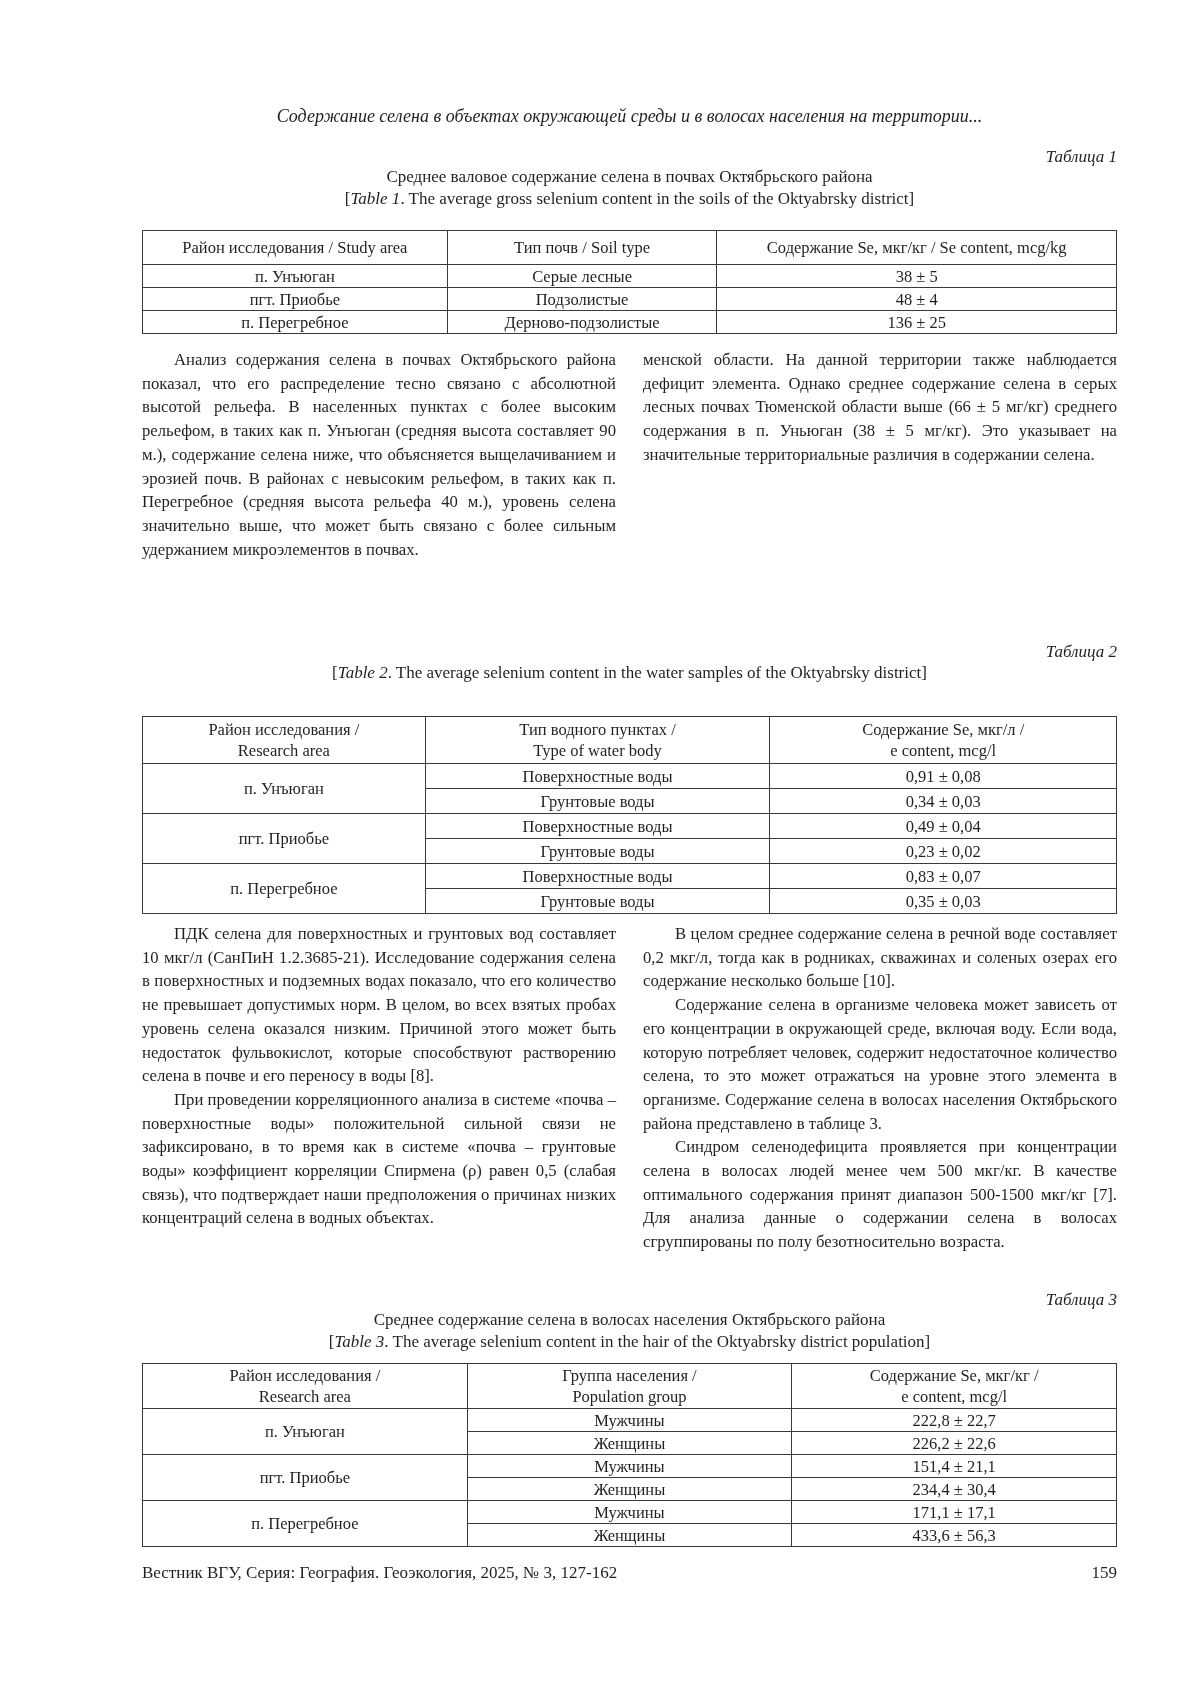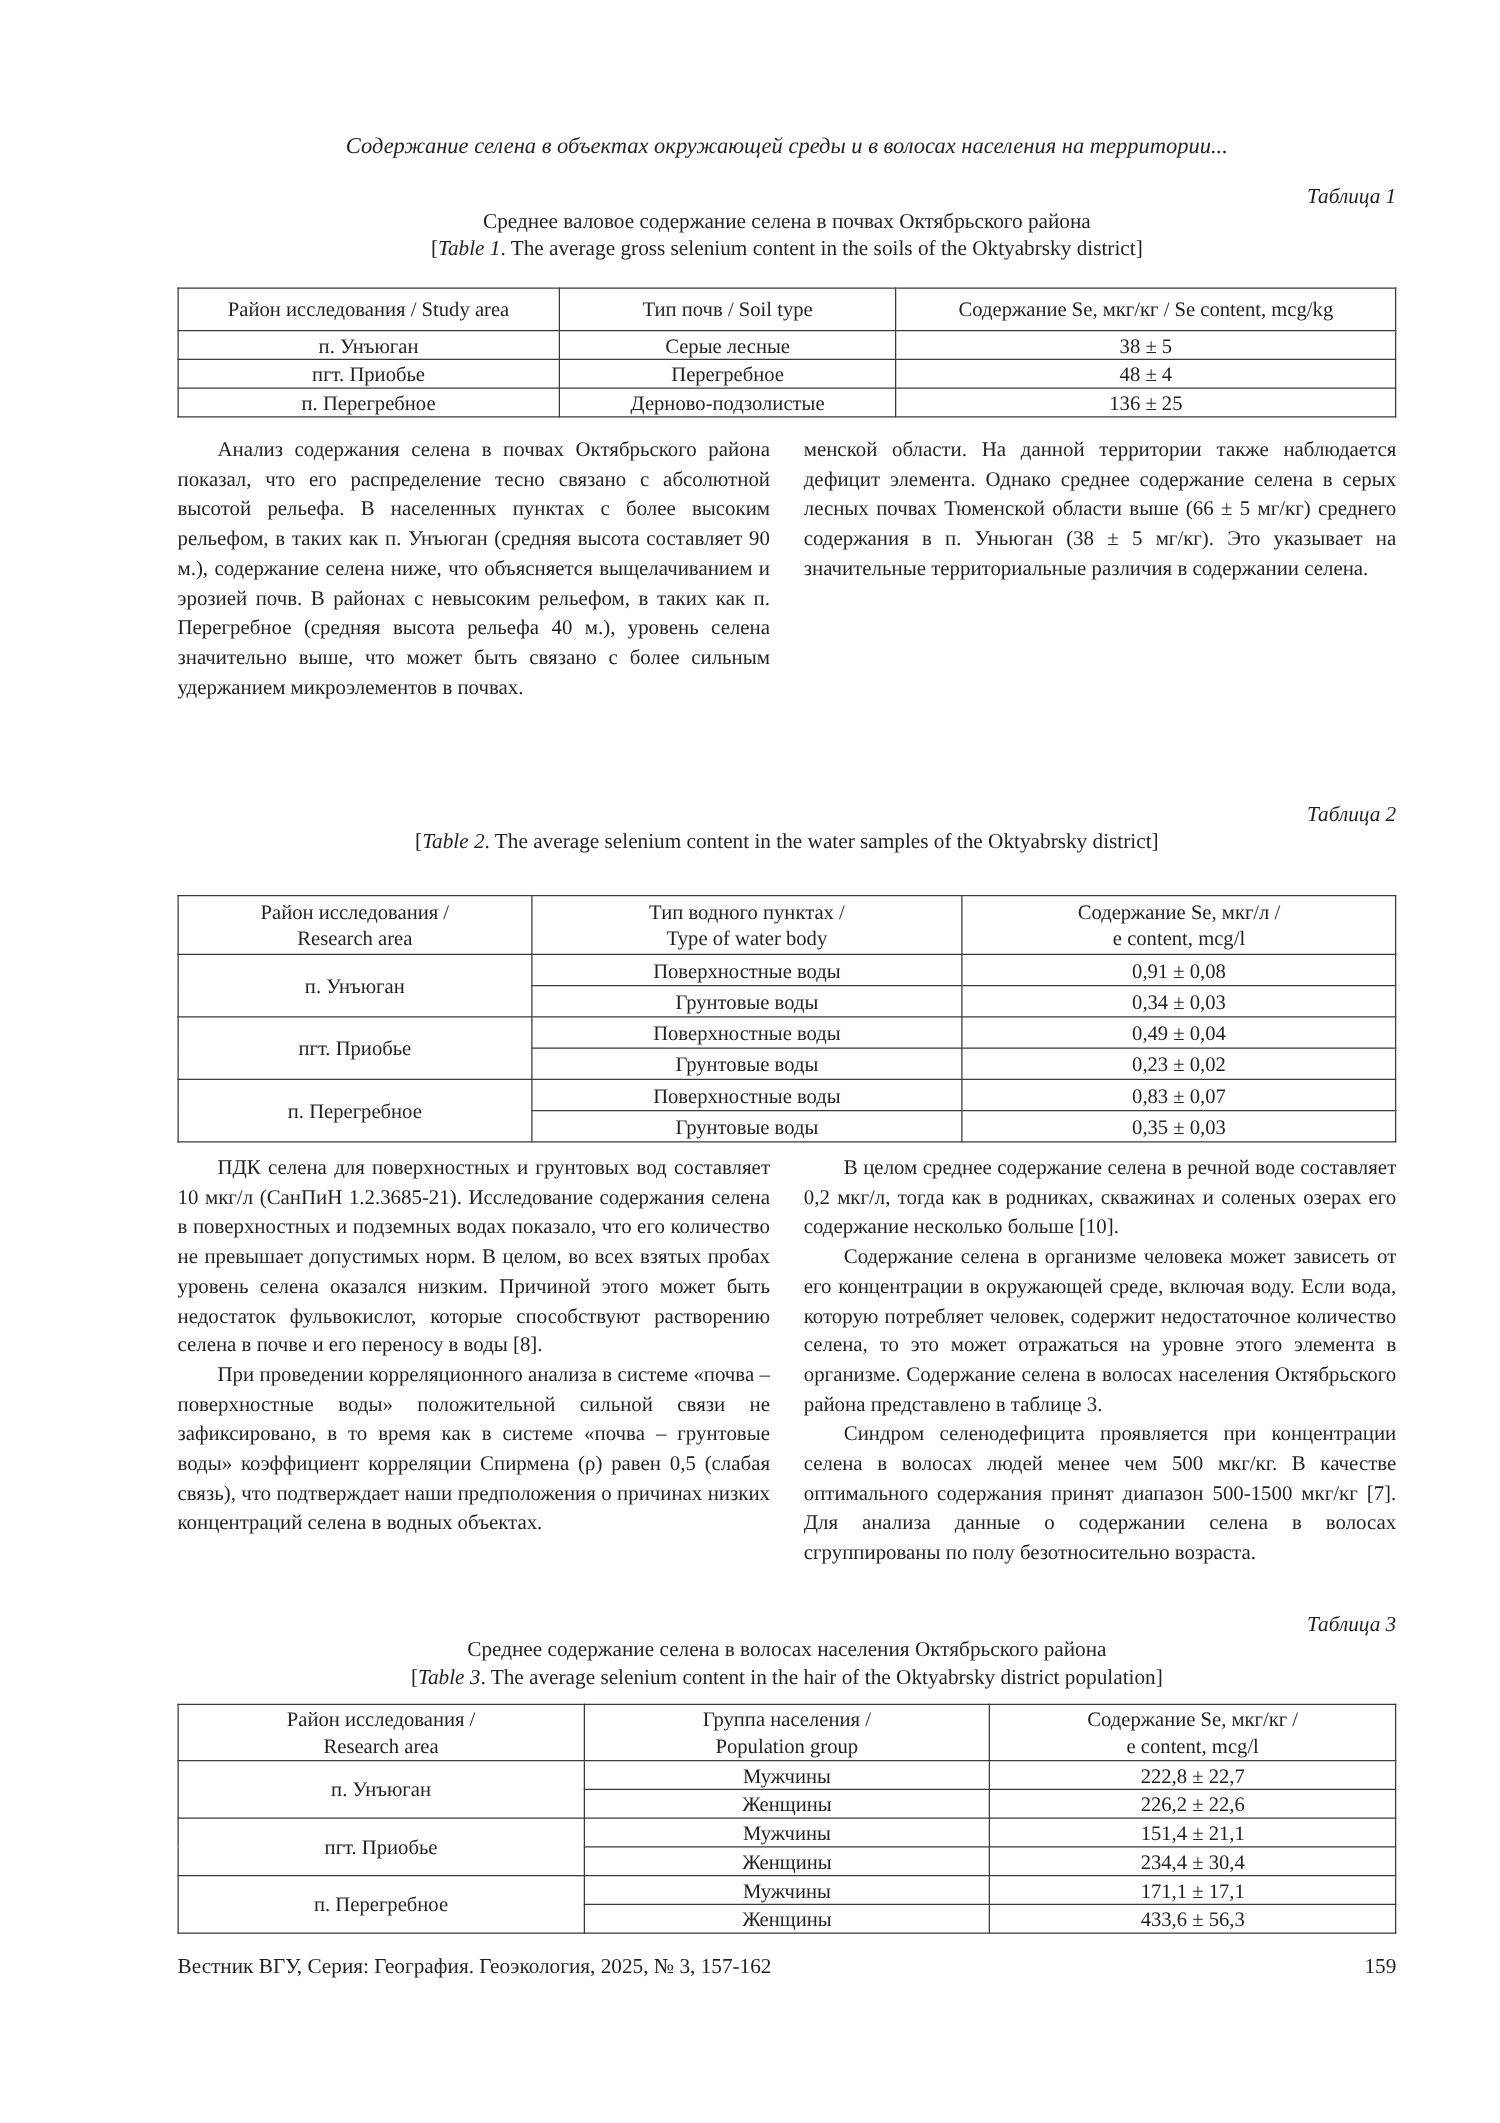--- a/index.html
+++ b/index.html
@@ -45,21 +45,21 @@
       <th>Тип почв / Soil type</th>
       <th>Содержание Se, мкг/кг / Se content, mcg/kg</th>
     </tr>
     <tr style="height:23px;">
       <td>п. Унъюган</td>
       <td>Серые лесные</td>
       <td>38 ± 5</td>
     </tr>
     <tr style="height:23px;">
       <td>пгт. Приобье</td>
-      <td>Перегребное</td>
+      <td>Подзолистые</td>
       <td>48 ± 4</td>
     </tr>
     <tr style="height:23px;">
       <td>п. Перегребное</td>
       <td>Дерново-подзолистые</td>
       <td>136 ± 25</td>
     </tr>
   </tbody>
     </table>
 
@@ -171,17 +171,17 @@
       <td>171,1 ± 17,1</td>
     </tr>
     <tr style="height:23px;">
       <td>Женщины</td>
       <td>433,6 ± 56,3</td>
     </tr>
   </tbody>
     </table>
 
   <div class="footer">
-    <span>Вестник ВГУ, Серия: География. Геоэкология, 2025, № 3, 157-162</span>
+    <span>Вестник ВГУ, Серия: География. Геоэкология, 2025, № 3, 127-162</span>
     <span class="pg">159</span>
   </div>
 
 </div>
 
 </body></html>

